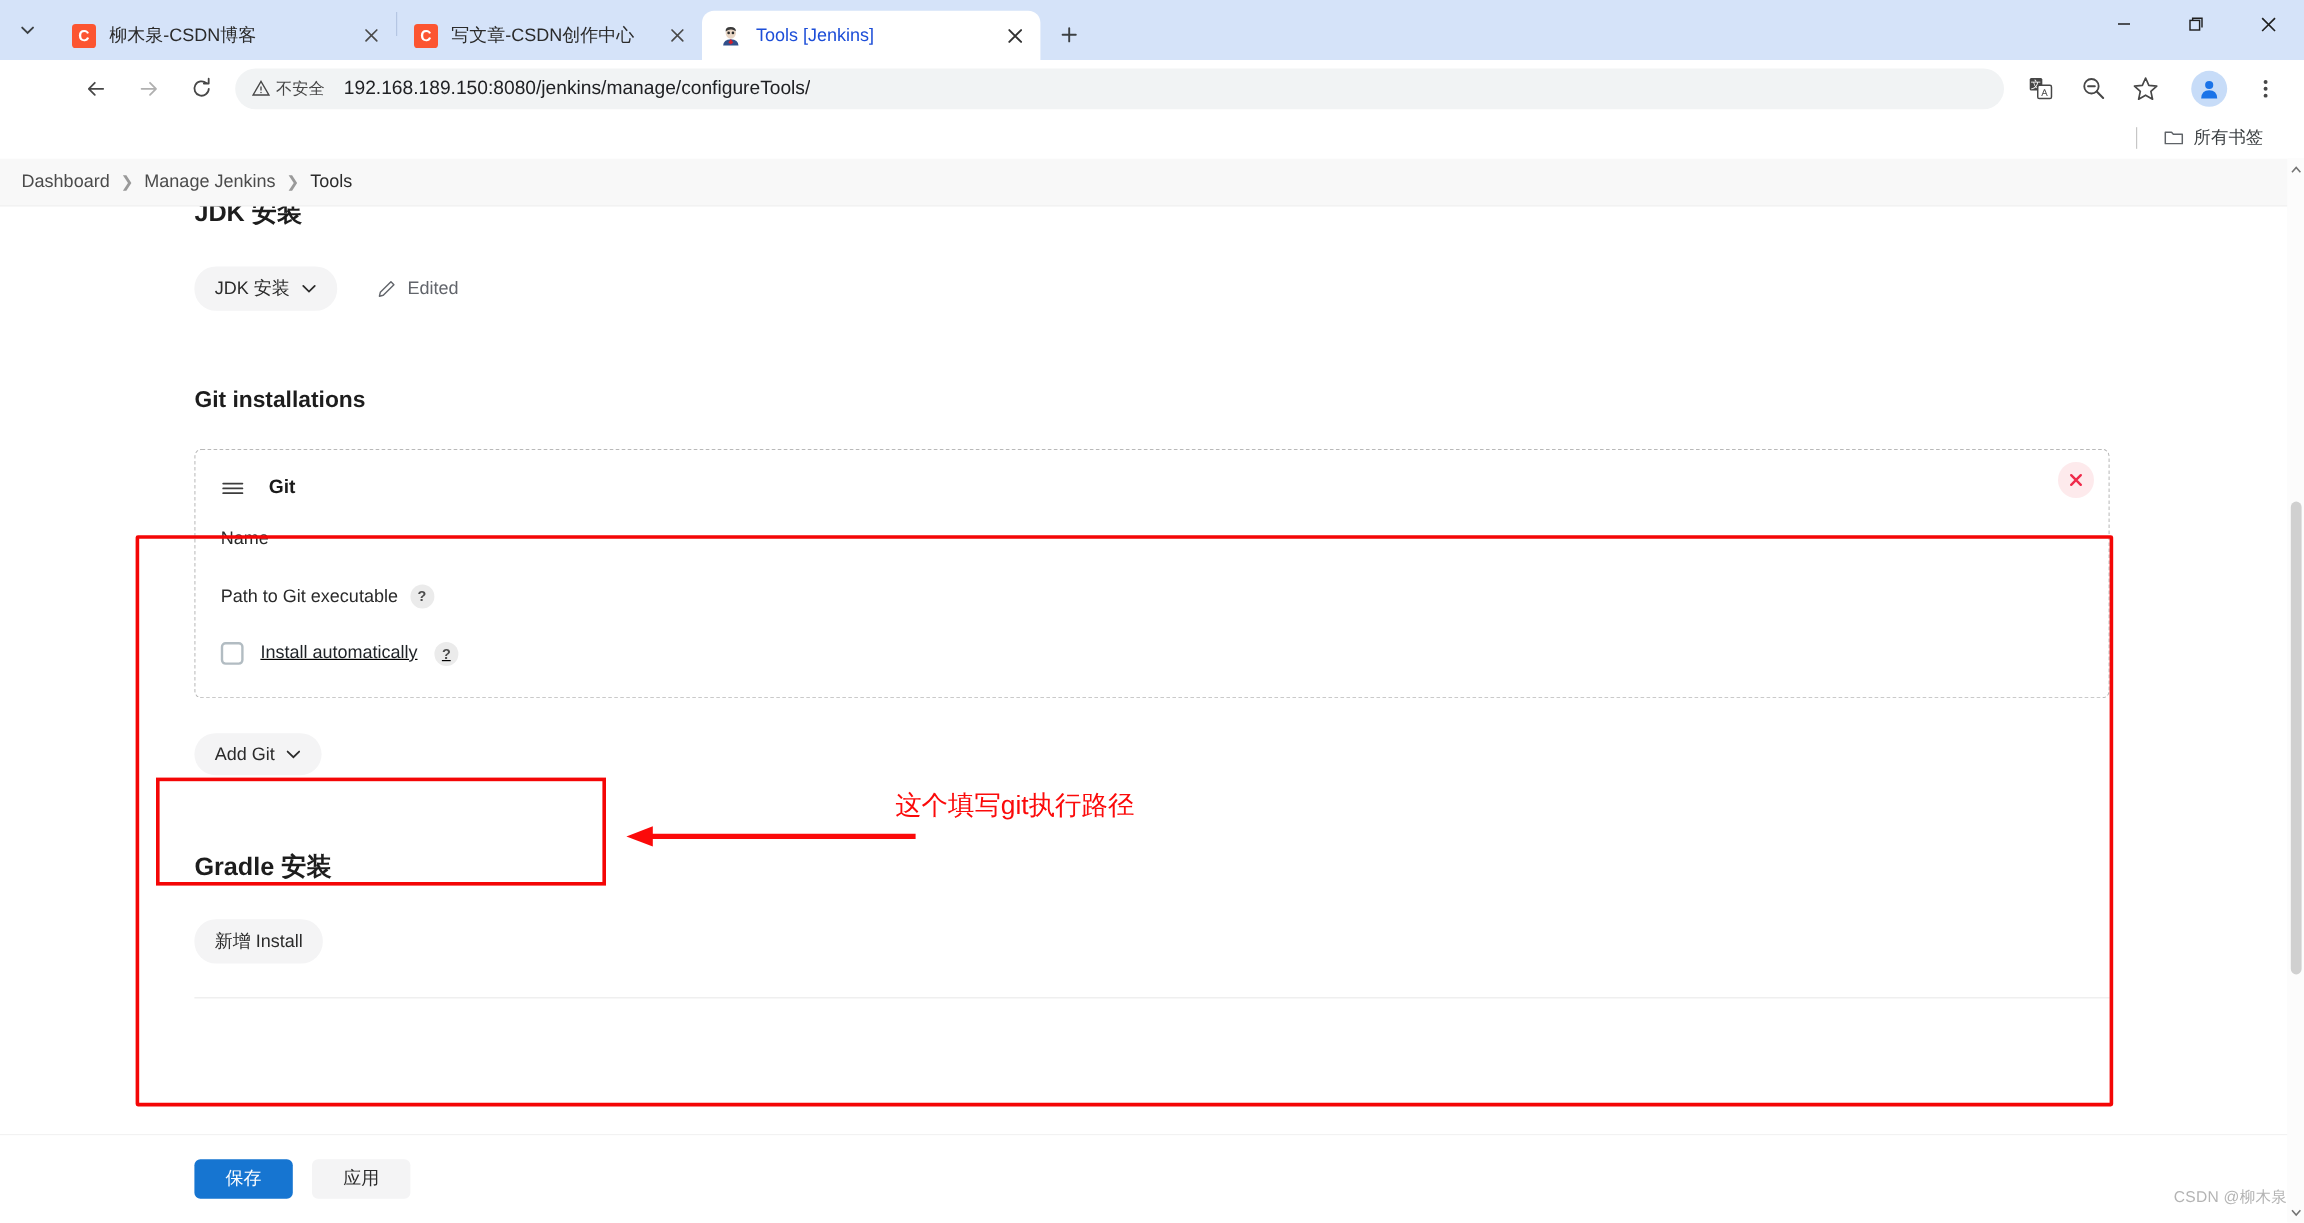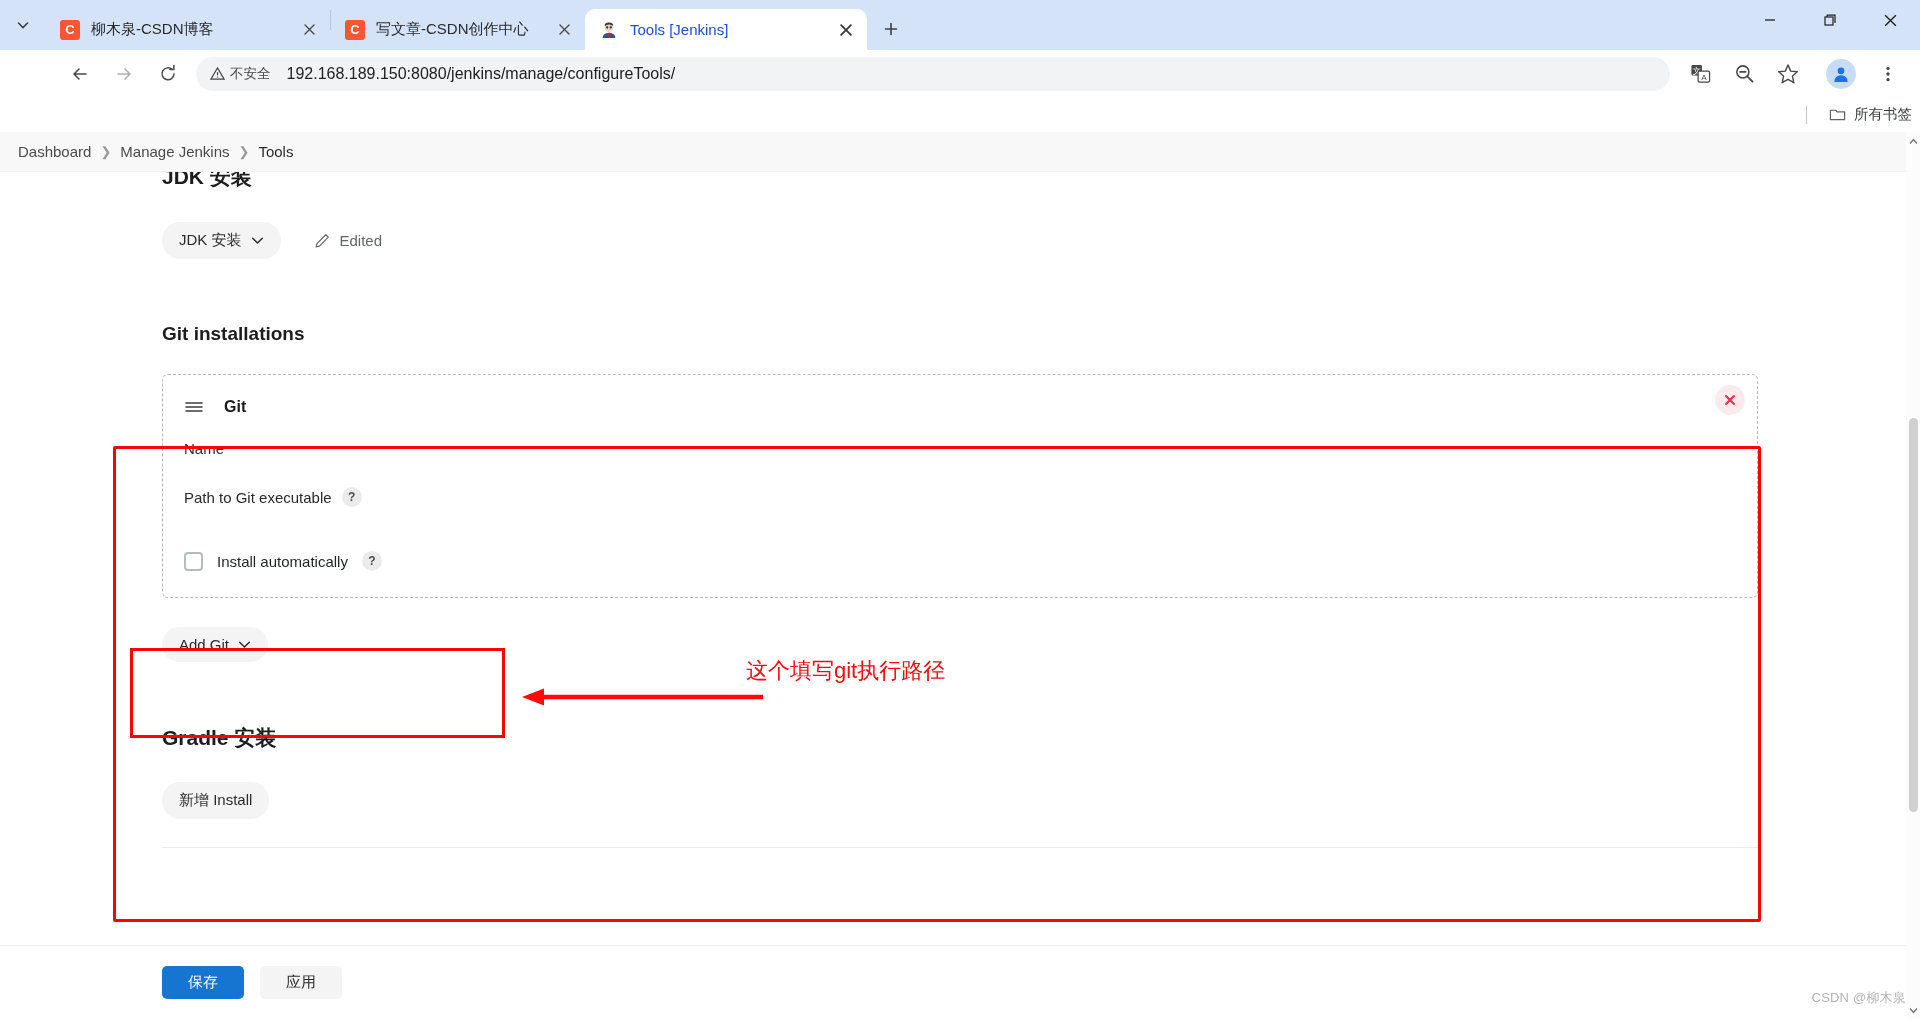--- a/index.html
+++ b/index.html
@@ -110,21 +110,21 @@
   .avatar-btn {
     width: 30px; height: 30px; border-radius: 50%;
     background: #c7dcf8; display: flex; align-items: center;
     justify-content: center; margin: 0 10px 0 16px; cursor: pointer;
   }
 
   
   .bookmarkbar {
     height: 35px; background: #fff;
     display: flex; align-items: center; justify-content: flex-end;
-    padding-right: 2px;
+    padding-right: 28px;
   }
   .bm-divider { width: 1px; height: 18px; background: #c6c6c6; margin-right: 16px; }
   .bm-allbm {
     display: flex; align-items: center; gap: 8px;
     font-size: 14.5px; color: #3c4043; cursor: pointer;
     padding: 4px 6px; border-radius: 4px;
   }
 
   
   .page { position: relative; height: 887px; background: #fff; overflow: hidden; }
@@ -203,21 +203,21 @@
     font-size: 12px; font-weight: bold; cursor: pointer;
   }
   .jk-input {
     width: 100%; height: 34px;
     border: 1px solid #b9c2c6; border-radius: 5px;
     padding: 0 12px; font-size: 15px; color: #23282d;
     font-family: "Liberation Sans", sans-serif; background: #fff;
   }
 
   .cb-row {
-    display: flex; align-items: center; gap: 14px; margin-top: 44px;
+    display: flex; align-items: flex-start; gap: 14px; margin-top: 28px; text-decoration: underline;
   }
   .cb-box {
     width: 19px; height: 19px; border: 2px solid #b2bcc2;
     border-radius: 4px; background: #fff; cursor: pointer;
     flex: 0 0 19px;
   }
   .cb-label { font-size: 15px; color: #1f2327; }
 
   .add-git-row { padding-left: 162px; margin-top: 29px; }
 

